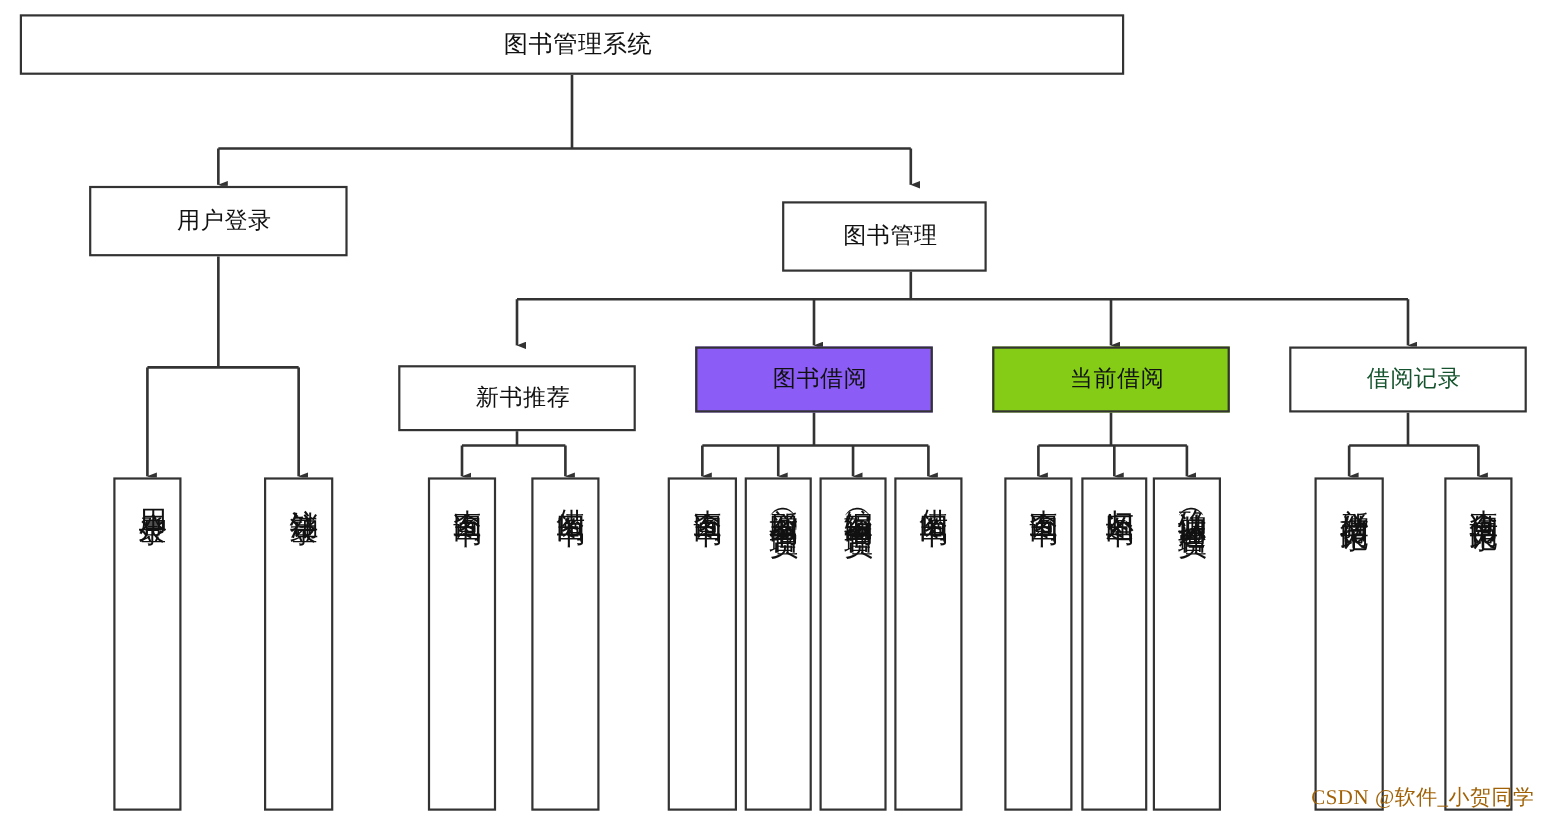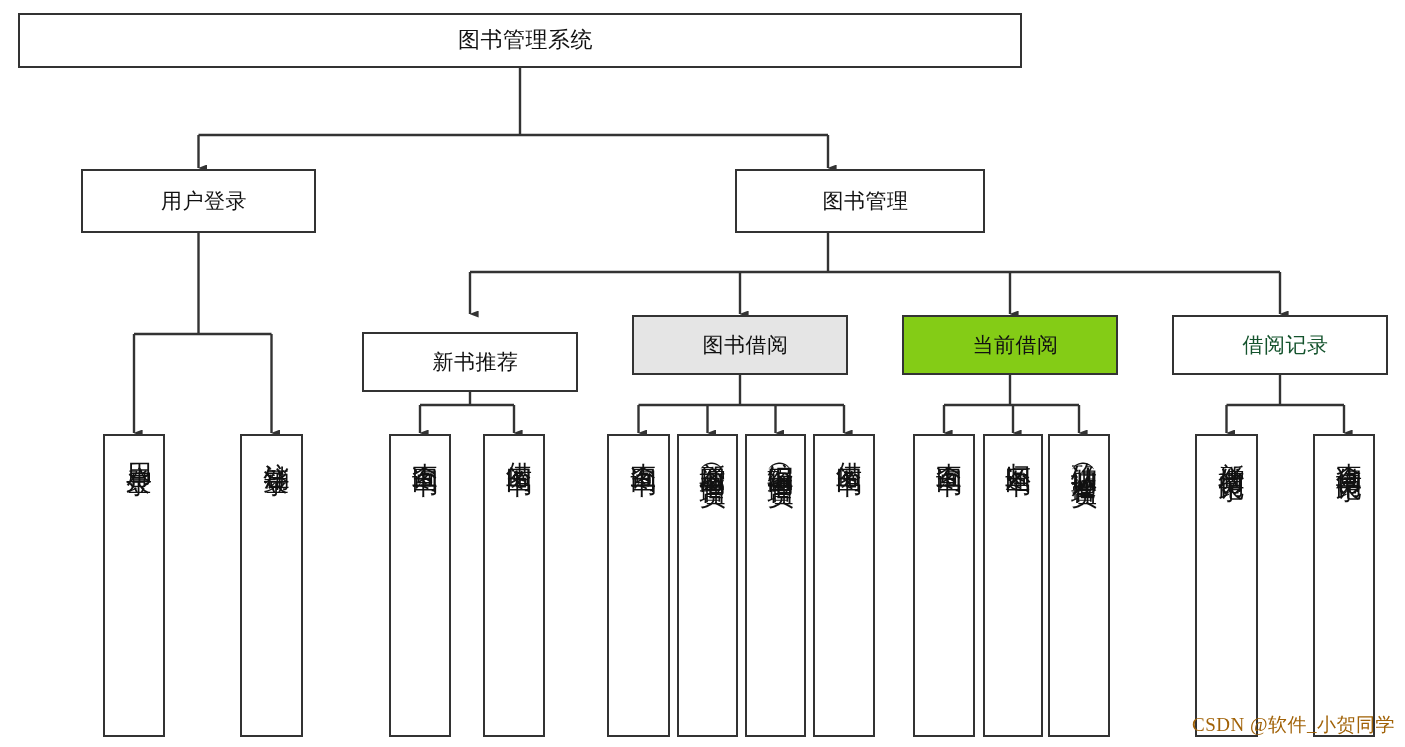--- a/index.html
+++ b/index.html
@@ -121,27 +121,27 @@
       <line x1="1226.5" y1="405" x2="1226.5" y2="433" stroke="#333333" stroke-width="2.4" marker-end="url(#arrowhead)"></line>
       <line x1="1344" y1="405" x2="1344" y2="433" stroke="#333333" stroke-width="2.4" marker-end="url(#arrowhead)"></line>
     </svg>
   <div id="nodes-layer">
       <div class="node horiz root" style="left: 18px; top: 13px; width: 1004px; height: 55px; border-color: rgb(51, 51, 51); background: rgb(255, 255, 255); color: rgb(17, 17, 17);">
         <span class="label">图书管理系统</span>
       </div>
       <div class="node horiz" style="left: 81px; top: 169px; width: 235px; height: 64px; border-color: rgb(51, 51, 51); background: rgb(255, 255, 255); color: rgb(17, 17, 17);">
         <span class="label">用户登录</span>
       </div>
-      <div class="node horiz" style="left: 711px; top: 169px; width: 250px; height: 64px; border-color: rgb(51, 51, 51); background: rgb(255, 255, 255); color: rgb(17, 17, 17); margin-left: 24px;">
+      <div class="node horiz" style="left: 711px; top: 183px; width: 186px; height: 64px; border-color: rgb(51, 51, 51); background: rgb(255, 255, 255); color: rgb(17, 17, 17);">
         <span class="label">图书管理</span>
       </div>
       <div class="node horiz" style="left: 362px; top: 332px; width: 216px; height: 60px; border-color: rgb(51, 51, 51); background: rgb(255, 255, 255); color: rgb(17, 17, 17);">
         <span class="label">新书推荐</span>
       </div>
-      <div class="node horiz" style="left: 632px; top: 315px; width: 216px; height: 60px; border-color: rgb(51, 51, 51); background: #e5e5e5; color: rgb(17, 17, 17);">
+      <div class="node horiz" style="left: 632px; top: 315px; width: 216px; height: 60px; border-color: rgb(51, 51, 51); background: #8b5cf6; color: rgb(17, 17, 17);">
         <span class="label">图书借阅</span>
       </div>
       <div class="node horiz" style="left: 902px; top: 315px; width: 216px; height: 60px; border-color: rgb(51, 51, 51); background: #84cc16; color: rgb(17, 17, 17);">
         <span class="label">当前借阅</span>
       </div>
       <div class="node horiz" style="left: 1172px; top: 315px; width: 216px; height: 60px; border-color: rgb(51, 51, 51); background: rgb(255, 255, 255); color: #14532d;">
         <span class="label">借阅记录</span>
       </div>
       <div class="node vert" style="left: 103px; top: 434px; width: 62px; height: 303px; border-color: rgb(51, 51, 51); background: rgb(255, 255, 255); color: rgb(17, 17, 17);">
         <span class="label">用户登录</span>

